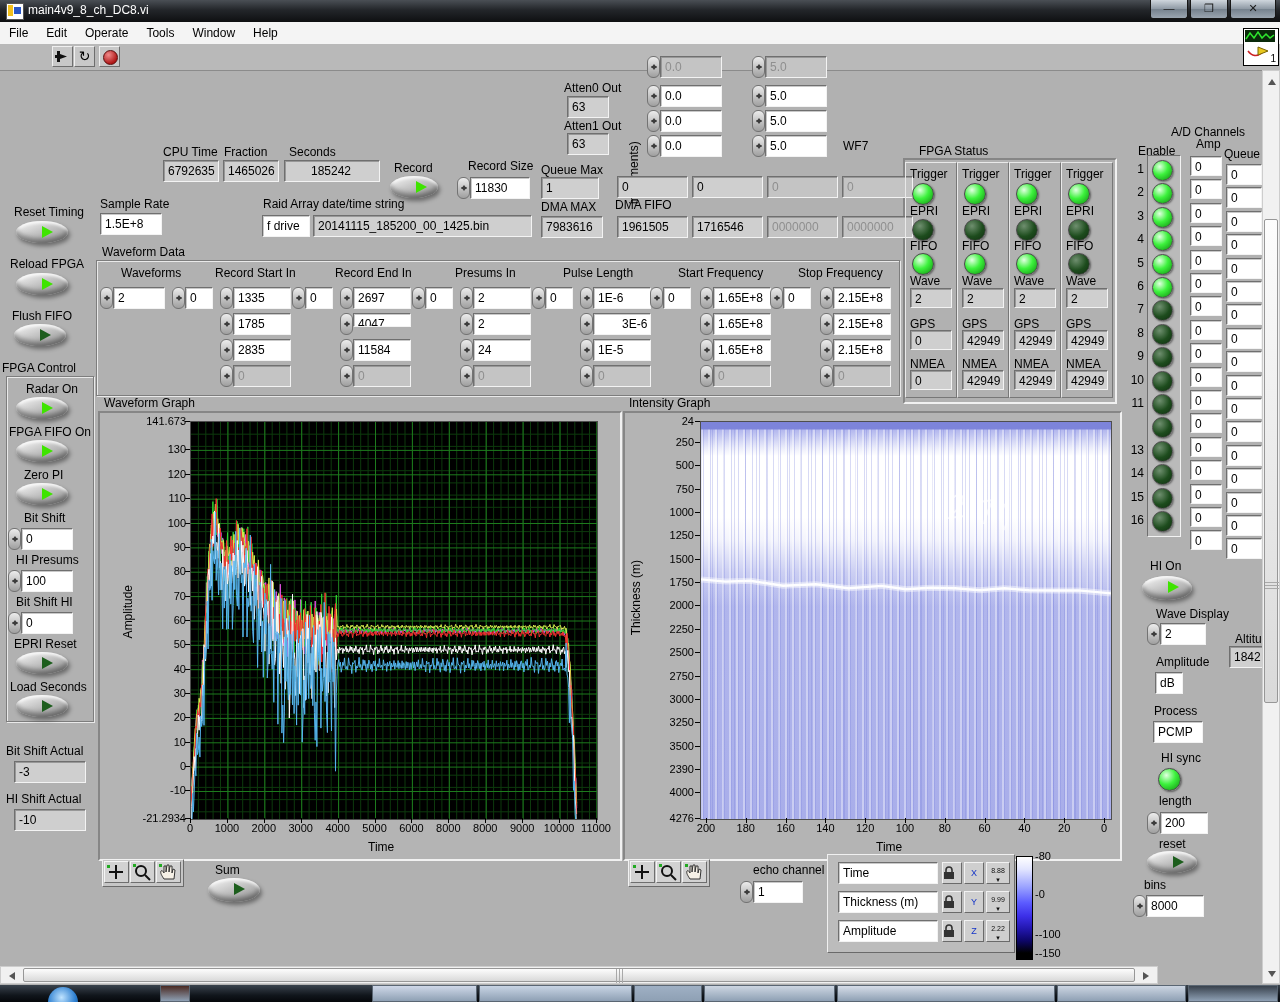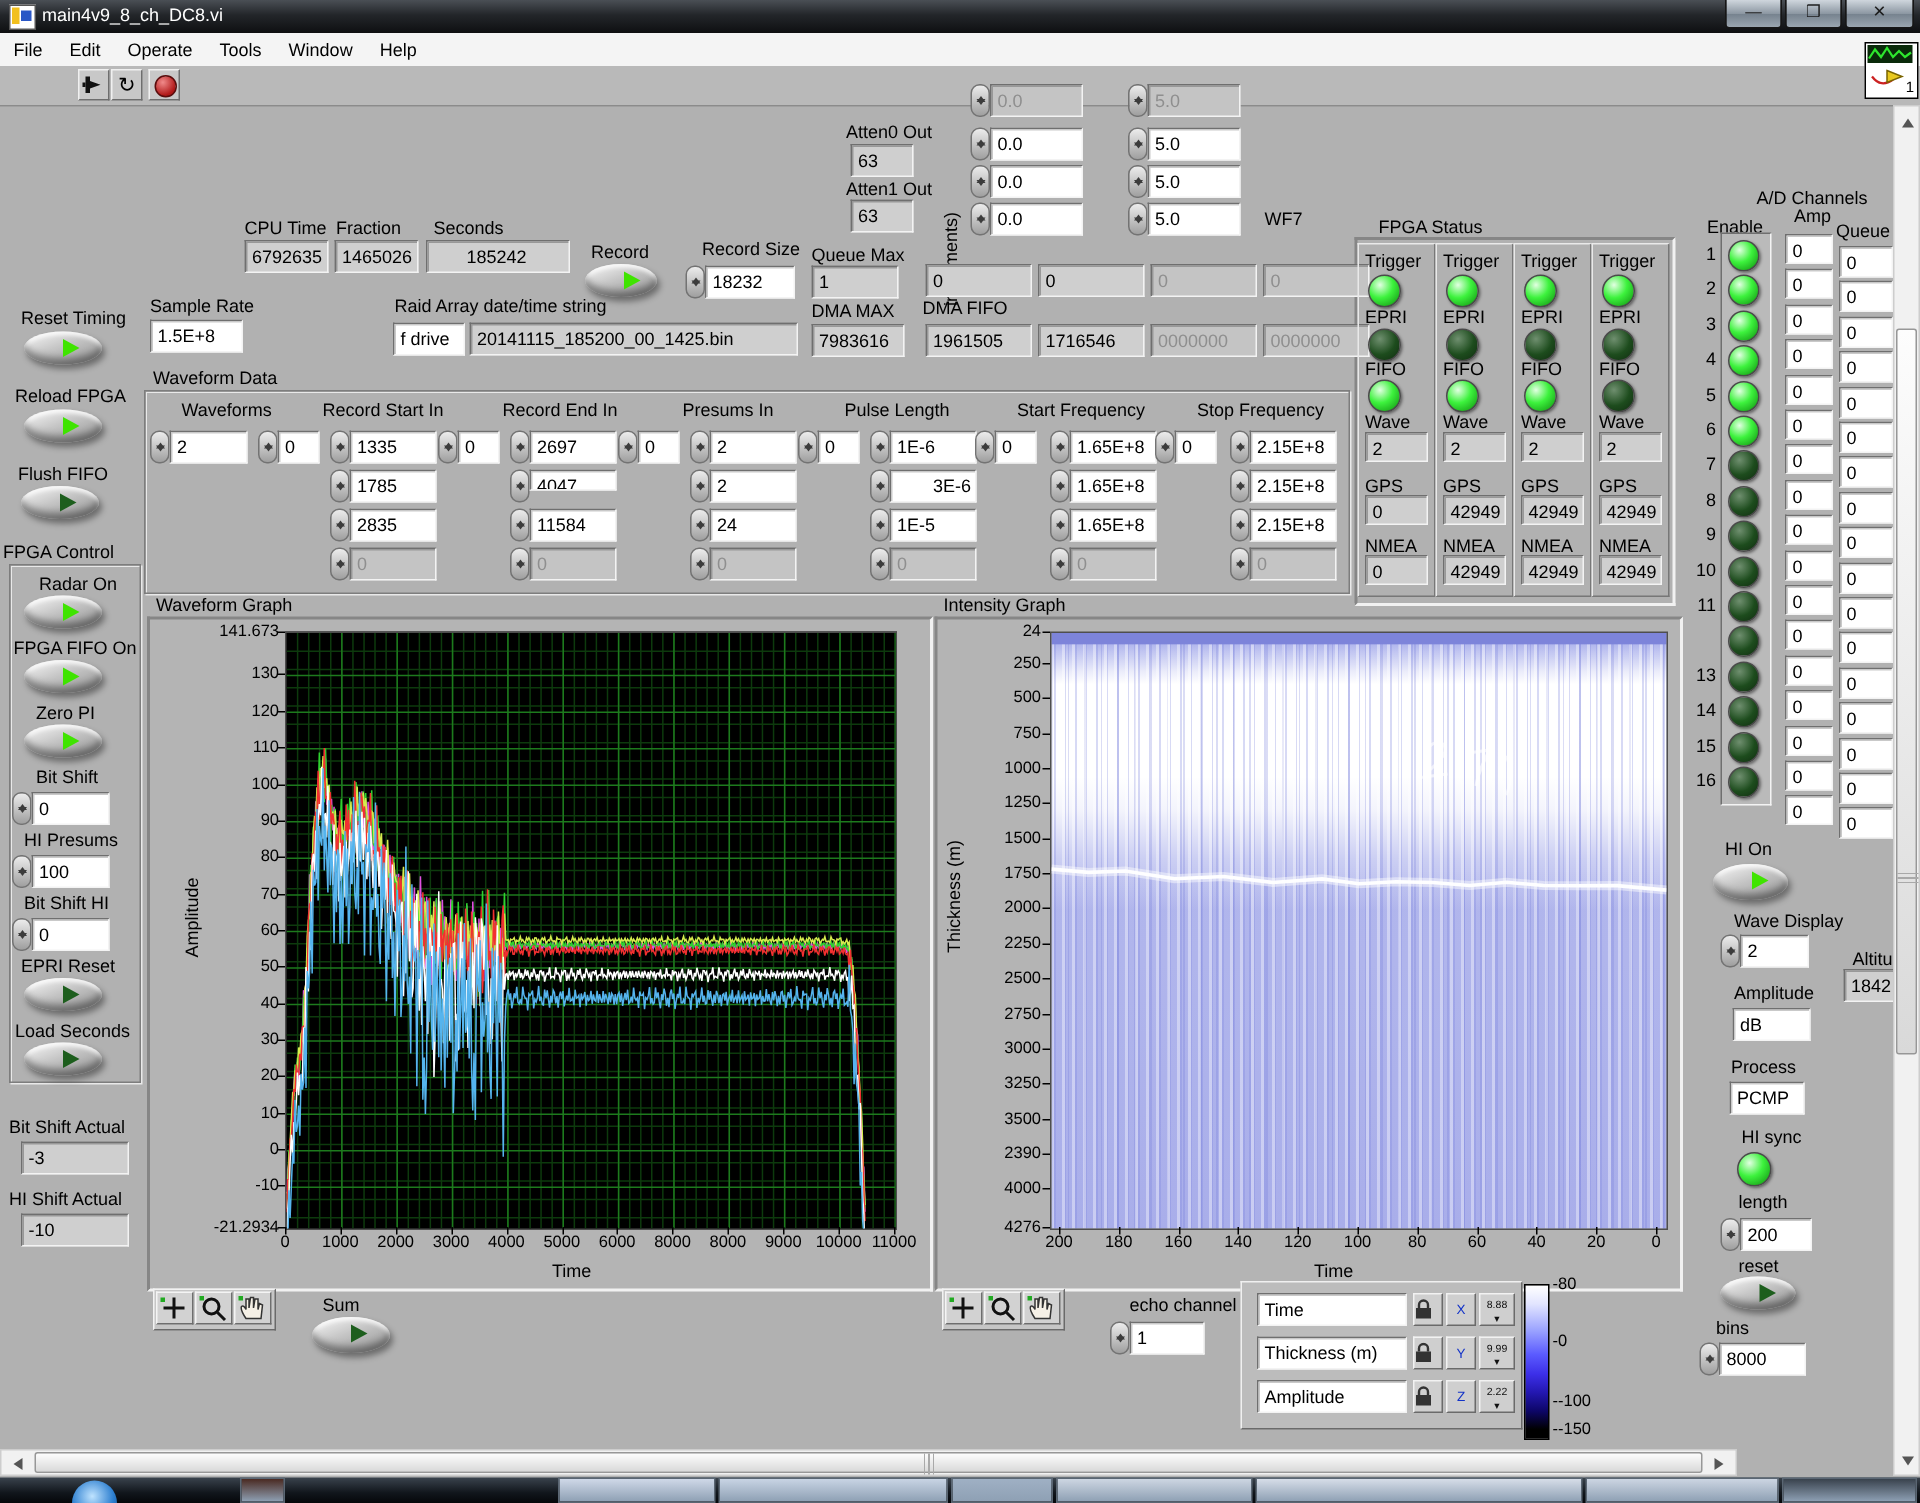--- a/index.html
+++ b/index.html
@@ -137,21 +137,21 @@
 <span class="lbl" style="left:224px;top:146px">Fraction</span>
 <div class="box" style="left:223px;top:160px;width:56px;height:22px">1465026</div>
 <span class="lbl" style="left:289px;top:146px">Seconds</span>
 <div class="box" style="left:284px;top:160px;width:96px;height:22px;padding-left:26px">185242</div>
 
 <span class="lbl" style="left:394px;top:162px">Record</span>
 <div class="oval" style="left:390px;top:176px;width:48px" data-on="true"></div>
 
 <span class="lbl" style="left:468px;top:160px">Record Size</span>
 <div class="spin" style="left:457px;top:177px"></div>
-<div class="box boxw" style="left:470px;top:177px;width:60px;height:22px">18232</div>
+<div class="box boxw" style="left:470px;top:177px;width:60px;height:22px">11830</div>
 
 <span class="lbl" style="left:263px;top:198px">Raid Array date/time string</span>
 <div class="box boxw" style="left:262px;top:215px;width:48px;height:22px">f drive</div>
 <div class="box" style="left:313px;top:215px;width:219px;height:22px">20141115_185200_00_1425.bin</div>
 
 <span class="lbl" style="left:564px;top:82px">Atten0 Out</span>
 <div class="box" style="left:567px;top:96px;width:42px;height:22px">63</div>
 <span class="lbl" style="left:564px;top:120px">Atten1 Out</span>
 <div class="box" style="left:567px;top:133px;width:42px;height:22px">63</div>
 
@@ -294,21 +294,21 @@
 <span class="lbl" style="left:1150px;top:560px">HI On</span>
 <div class="oval" style="left:1142px;top:576px;width:50px;height:24px" data-on="true"></div>
 
 <span class="lbl" style="left:1156px;top:608px">Wave Display</span>
 <div class="spin" style="left:1147px;top:623px"></div>
 <div class="box boxw" style="left:1160px;top:623px;width:46px;height:22px">2</div>
 <span class="lbl" style="left:1235px;top:633px">Altitu</span>
 <div class="box" style="left:1229px;top:646px;width:36px;height:22px">1842</div>
 
 <span class="lbl" style="left:1156px;top:656px">Amplitude</span>
-<div class="box boxw" style="left:1155px;top:672px;width:52px;height:22px">dB</div>
+<div class="box boxw" style="left:1155px;top:672px;width:28px;height:22px">dB</div>
 <span class="lbl" style="left:1154px;top:705px">Process</span>
 <div class="box boxw" style="left:1153px;top:721px;width:50px;height:22px">PCMP</div>
 
 <span class="lbl" style="left:1161px;top:752px">HI sync</span>
 <div class="led" style="left:1158px;top:768px;width:21px;height:21px" data-on="true"></div>
 
 <span class="lbl" style="left:1159px;top:795px">length</span>
 <div class="spin" style="left:1147px;top:812px"></div>
 <div class="box boxw" style="left:1160px;top:812px;width:48px;height:22px">200</div>
 <span class="lbl" style="left:1159px;top:838px">reset</span>

